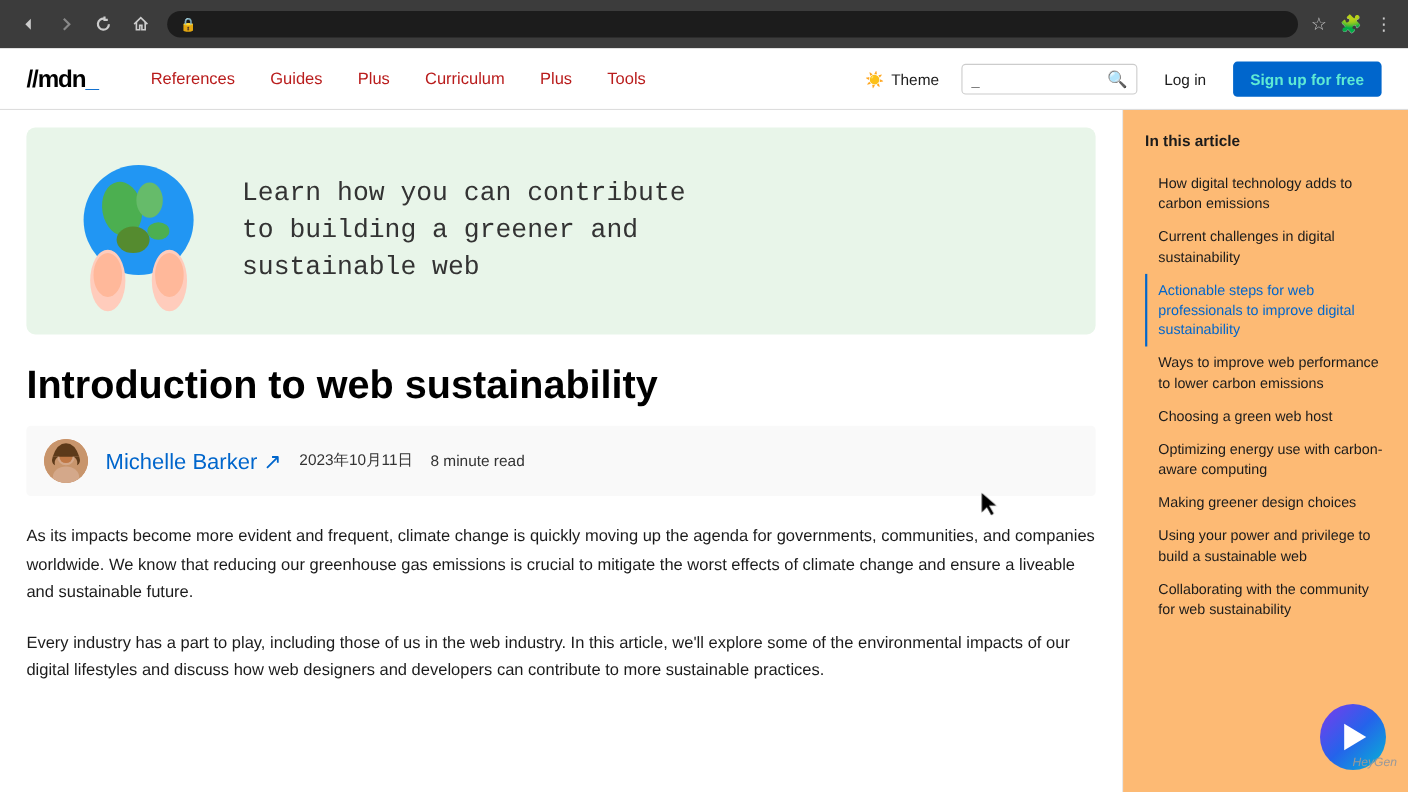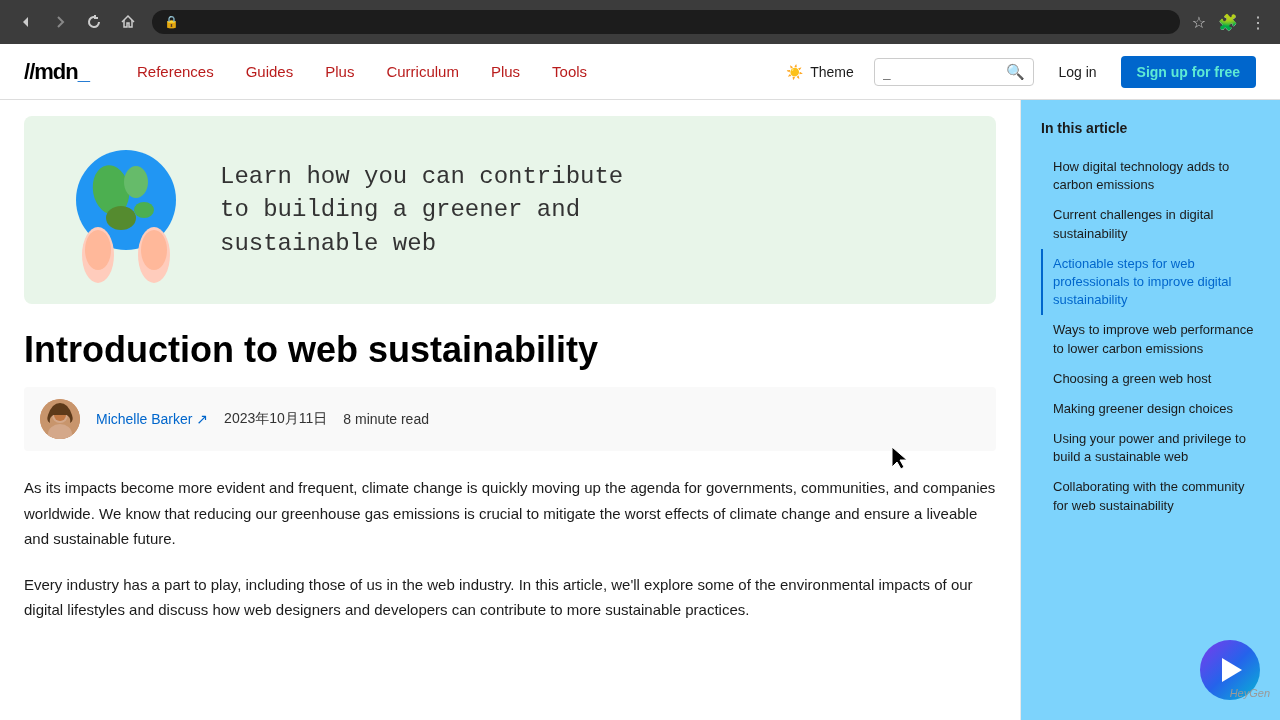--- a/index.html
+++ b/index.html
@@ -110,32 +110,32 @@
       padding: 12px 16px; background: #f9f9f9; border-radius: 4px;
     }
     .author-avatar {
       width: 40px; height: 40px; border-radius: 50%; background: #c8a882;
       overflow: hidden; flex-shrink: 0;
     }
     .avatar-face {
       width: 100%; height: 100%; background: linear-gradient(135deg, #d4956a 0%, #c07845 100%);
       display: flex; align-items: center; justify-content: center; font-size: 18px;
     }
-    .author-link { color: #0066cc; text-decoration: none; font-size: 14px; font-weight: 500; display: flex; align-items: center; gap: 4px; }
+    .author-link { color: #0066cc; text-decoration: none; font-size: 20px; font-weight: 500; display: flex; align-items: center; gap: 4px; }
     .meta-date { font-size: 14px; color: #333; }
     .meta-read { font-size: 14px; color: #333; }
     .article-body p { font-size: 15px; line-height: 1.7; color: #1b1b1b; margin-bottom: 20px; }
 
     
     .sidebar {
       width: 260px;
       border-left: 1px solid #e8e8e8;
       padding: 20px;
       overflow-y: auto;
-      background: #7dd3fc;
+      background: #fdba74;
       flex-shrink: 0;
     }
     .sidebar-title { font-size: 14px; font-weight: 700; color: #1b1b1b; margin-bottom: 16px; }
     .toc-list { list-style: none; }
     .toc-item {
       padding: 6px 0;
       border-left: 2px solid transparent;
       padding-left: 10px;
       cursor: pointer;
     }
@@ -304,20 +304,23 @@
       <li class="toc-item active">
         <a href="#" style="color:#0066cc;">Actionable steps for web professionals to improve digital sustainability</a>
       </li>
       <li class="toc-item">
         <a href="#">Ways to improve web performance to lower carbon emissions</a>
       </li>
       <li class="toc-item">
         <a href="#">Choosing a green web host</a>
       </li>
       <li class="toc-item">
+        <a href="#">Optimizing energy use with carbon-aware computing</a>
+      </li>
+      <li class="toc-item">
         <a href="#">Making greener design choices</a>
       </li>
       <li class="toc-item">
         <a href="#">Using your power and privilege to build a sustainable web</a>
       </li>
       <li class="toc-item">
         <a href="#">Collaborating with the community for web sustainability</a>
       </li>
     </ul>
   </aside>

